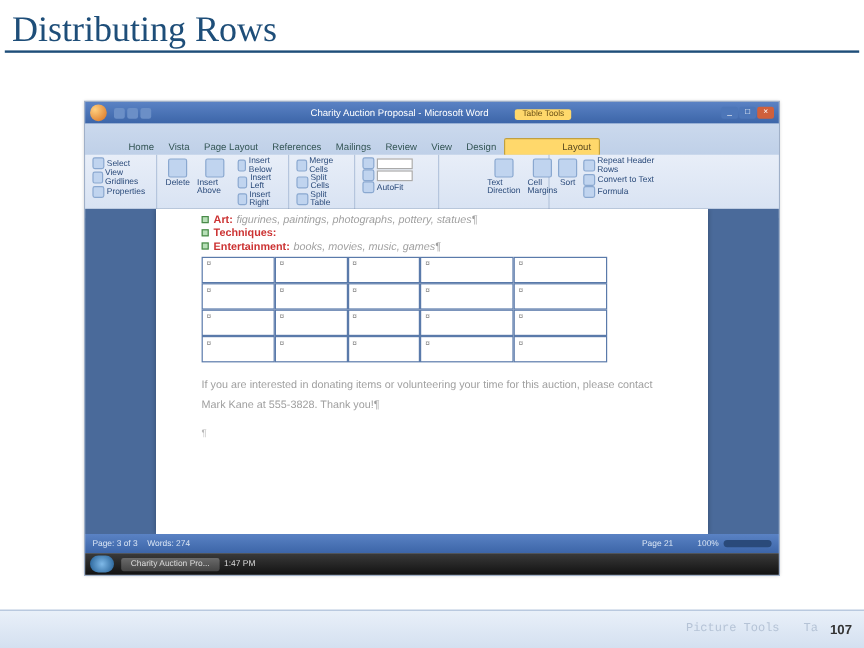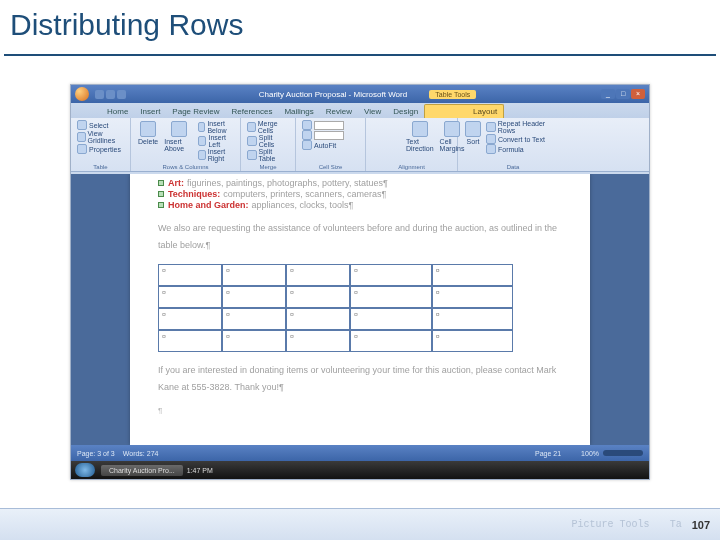--- a/index.html
+++ b/index.html
@@ -1,47 +1,47 @@
 <!DOCTYPE html>
 <html><head>
 <meta charset="utf-8">
 <style>
   * { box-sizing: border-box; margin: 0; padding: 0; }
   body { width: 720px; height: 540px; font-family: "Segoe UI", Arial, sans-serif; background: #fff; position: relative; overflow: hidden; }
-  .slide-title { font-size: 30px; color: #1e4e79; padding: 8px 10px 12px; font-family: Liberation Sans, sans-serif; }
+  .slide-title { font-size: 30px; color: #1e4e79; padding: 8px 10px 0; font-family: Liberation Serif, serif; }
   .title-underline { height: 2px; background: #1e4e79; margin: 0 4px 8px; }
   .app { position: absolute; left: 70px; top: 84px; width: 580px; height: 396px; border: 1px solid #a0b0c8; background: #cbd9ed; font-size: 8px; color: #333; box-shadow: 0 0 3px rgba(0,0,0,.2); }
   .titlebar { height: 18px; background: linear-gradient(#5a82c4,#3c65a8); display: flex; align-items: center; padding: 0 4px; color: #fff; font-size: 8px; }
   .office-btn { width: 14px; height: 14px; border-radius: 50%; background: radial-gradient(circle at 30% 30%, #ffd080, #d76f1e); margin-right: 6px; }
   .qa { display: flex; gap: 2px; margin-right: 8px; }
   .qa span { width: 9px; height: 9px; background: #6b8fc7; border-radius: 2px; }
   .tb-center { flex: 1; text-align: center; font-size: 8px; }
   .ctx { background: #ffd86b; color: #6a5016; padding: 1px 6px; margin-left: 20px; border-radius: 2px; font-size: 7px; }
   .winbtns { display: flex; gap: 1px; }
   .winbtns span { width: 14px; height: 10px; background: #4d76b8; border-radius: 2px; text-align: center; font-size: 7px; line-height: 10px; }
   .winbtns .close { background: #d0603c; }
-  .tabs { height: 15px; background: linear-gradient(#cbd9ed,#bfd0e8); display: flex; align-items: flex-end; padding: 0 30px; font-size: 8px; color: #355; }
+  .tabs { height: 26px; background: linear-gradient(#cbd9ed,#bfd0e8); display: flex; align-items: flex-end; padding: 0 30px; font-size: 8px; color: #355; }
   .tabs span { padding: 2px 6px; cursor: pointer; }
   .tabs .active { background: #ffd86b; border: 1px solid #c0a040; border-bottom: none; border-radius: 2px 2px 0 0; color: #5a4a20; padding-left: 48px; }
   .ribbon { height: 54px; background: linear-gradient(#e8eef8,#d6e1f2); border-bottom: 1px solid #9ab0d0; display: flex; font-size: 7px; }
   .rgrp { border-right: 1px solid #b5c5dd; padding: 2px 4px; display: flex; flex-direction: column; position: relative; }
   .rgrp .glabel { position: absolute; bottom: 1px; left: 0; right: 0; text-align: center; color: #4a6a9a; font-size: 6px; }
   .rbtn { display: flex; flex-direction: column; align-items: center; padding: 1px 3px; gap: 1px; color: #2a4a7a; cursor: pointer; }
   .rbtn .ico { width: 16px; height: 16px; background: #c0d4ef; border: 1px solid #8aa8d0; border-radius: 2px; }
   .rbtn.sm { flex-direction: row; gap: 2px; padding: 0 2px; }
   .rbtn.sm .ico { width: 10px; height: 10px; }
   .rrow { display: flex; }
   .rcol { display: flex; flex-direction: column; }
   .doc-wrap { position: absolute; top: 89px; left: 0; right: 0; bottom: 34px; background: #4a6a9a; overflow: hidden; display: flex; justify-content: center; }
-  .page { width: 460px; background: #fff; margin-top: 0; box-shadow: 0 0 4px rgba(0,0,0,.3); padding: 4px 28px 10px; font-size: 9px; color: #9e9e9e; position: relative; }
+  .page { width: 460px; background: #fff; margin-top: 0; box-shadow: 0 0 4px rgba(0,0,0,.3); padding: 4px 38px 10px; font-size: 9px; color: #9e9e9e; position: relative; }
   .bullets { list-style: none; }
   .bullets li { margin-bottom: 1px; display: flex; align-items: center; font-size: 9px; }
   .bul { width: 6px; height: 6px; border: 1px solid #4a8a4a; background: #b8e0b8; margin-right: 4px; flex-shrink: 0; }
   .cat { color: #cc3333; font-weight: bold; margin-right: 3px; }
-  .desc { color: #a0a0a0; }
+  .desc { color: #a0a0a0; font-style: italic; }
   .para { margin: 10px 0; line-height: 1.9; color: #a0a0a0; font-size: 9px; }
   .tbl { width: 88%; margin: 4px 0 4px; }
   .tbl .row { display: flex; height: 22px; }
   .tbl .cell { border: 1px solid #5a7aaa; display: flex; align-items: flex-start; padding: 2px 3px; font-size: 7px; color: #888; }
   .tbl .c1 { width: 18%; }
   .tbl .c2 { width: 18%; }
   .tbl .c3 { width: 18%; }
   .tbl .c4 { width: 23%; }
   .tbl .c5 { width: 23%; }
   .statusbar { position: absolute; left: 0; right: 0; bottom: 18px; height: 16px; background: linear-gradient(#5a82c4,#3c65a8); display: flex; align-items: center; padding: 0 6px; color: #dbe6f5; font-size: 7px; }
@@ -73,22 +73,22 @@
     </div>
     <div class="winbtns">
       <span>_</span>
       <span>□</span>
       <span class="close">×</span>
     </div>
   </div>
 
   <div class="tabs">
     <span>Home</span>
-    <span>Insert</span>
-    <span>Page Review</span>
+    <span>Vista</span>
+    <span>Page Layout</span>
     <span>References</span>
     <span>Mailings</span>
     <span>Review</span>
     <span>View</span>
     <span>Design</span>
     <span class="active">Layout</span>
   </div>
 
   <div class="ribbon">
     <div class="rgrp" style="width:60px">
@@ -228,29 +228,27 @@
     <div class="page">
       <ul class="bullets">
         <li>
             <span class="bul"></span>
             <span class="cat">Art:</span>
             <span class="desc">figurines, paintings, photographs, pottery, statues¶</span>
           </li>
         <li>
             <span class="bul"></span>
             <span class="cat">Techniques:</span>
-            <span class="desc">computers, printers, scanners, cameras¶</span>
           </li>
         <li>
             <span class="bul"></span>
-            <span class="cat">Home and Garden:</span>
-            <span class="desc">appliances, clocks, tools¶</span>
+            <span class="cat">Entertainment:</span>
+            <span class="desc">books, movies, music, games¶</span>
           </li>
       </ul>
-      <p class="para">We also are requesting the assistance of volunteers before and during the auction, as outlined in the table below.¶</p>
       <div class="tbl">
         <div class="row">
           <div class="cell c1">¤</div>
           <div class="cell c2">¤</div>
           <div class="cell c3">¤</div>
           <div class="cell c4">¤</div>
           <div class="cell c5">¤</div>
         </div>
         <div class="row">
           <div class="cell c1">¤</div>

